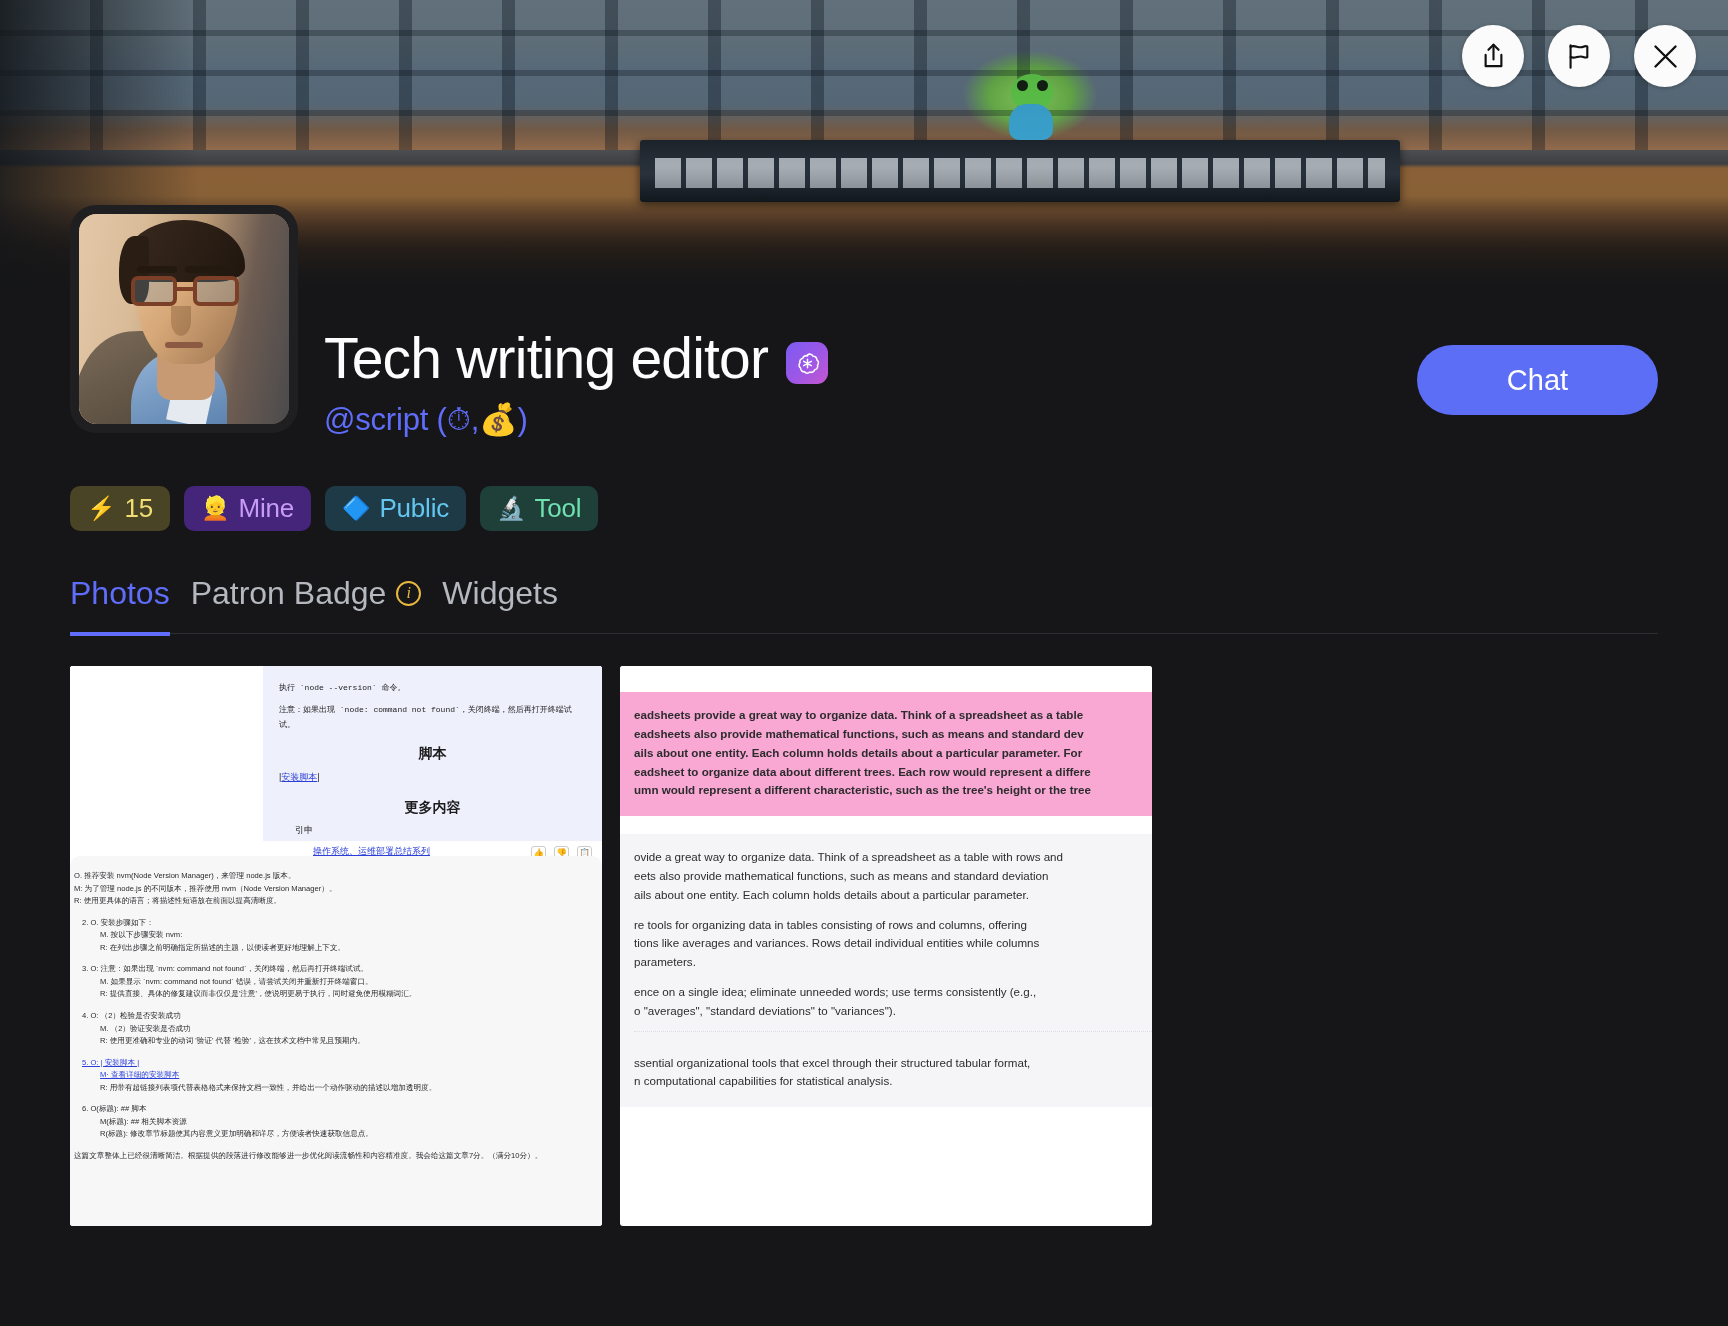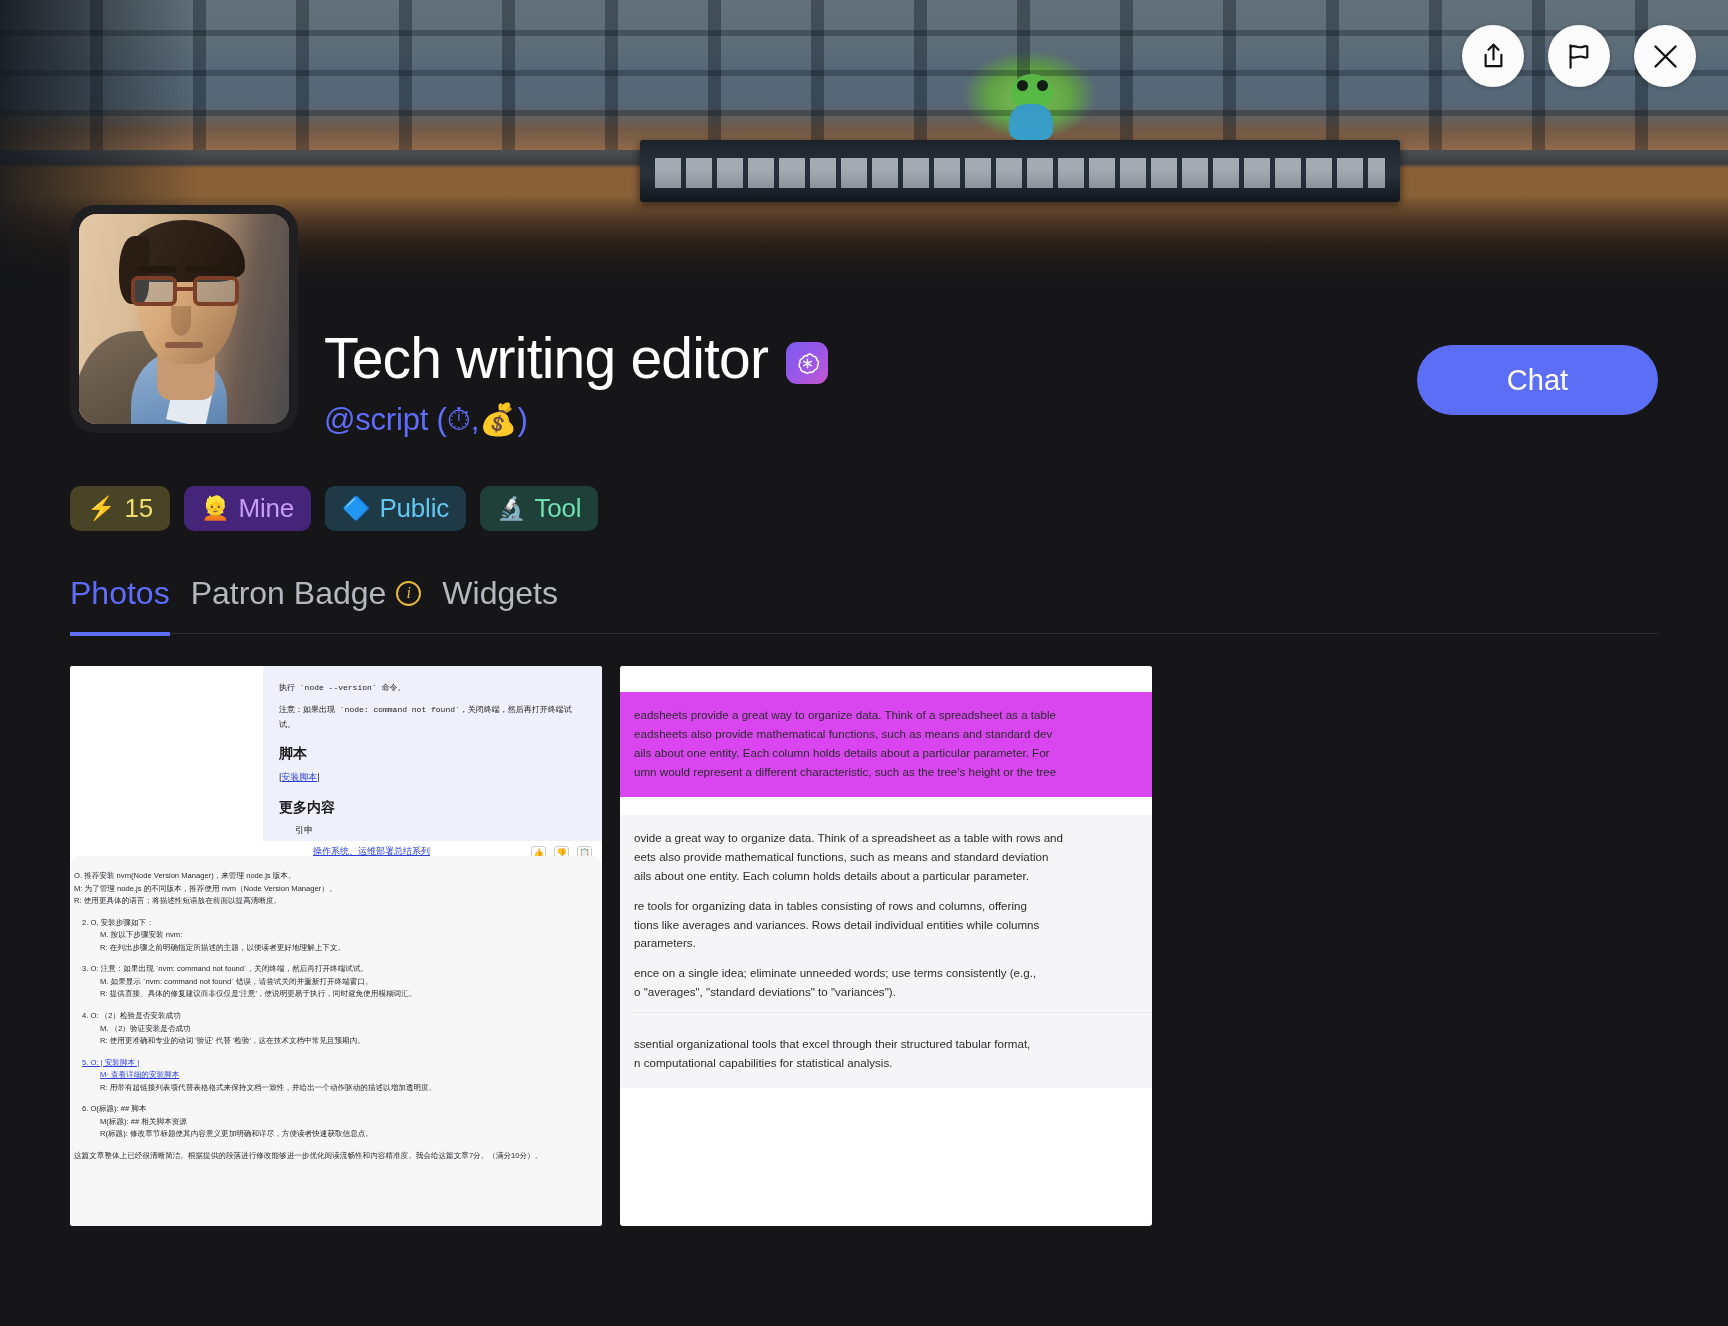--- a/index.html
+++ b/index.html
@@ -280,21 +280,21 @@
     display: flex;
   }
   .pa-top-left { width: 193px; background: #fff; }
   .pa-top-right {
     flex: 1; background: #eef0fb;
     padding: 14px 16px 0 16px;
     font-size: 9px; color: #1c1c1e;
     line-height: 1.9;
   }
   .pa-mono { font-family: "Liberation Mono", monospace; font-size: 8px; }
-  .pa-h3 { font-weight: 700; font-size: 14px; margin: 8px 0 2px; }
+  .pa-h3 { font-weight: 700; font-size: 14px; margin: 8px 0 2px; text-align: center; }
   .pa-link { color: #2b3fd8; text-decoration: underline; font-size: 9px; }
   .pa-li { font-size: 9px; margin-left: 16px; }
   .pa-li2 { font-size: 9px; margin-left: 34px; }
 
   .pa-icons {
     position: absolute; right: 10px; top: 180px;
     display: flex; gap: 8px;
   }
   .pa-icons span {
     width: 15px; height: 15px; border: 1px solid #ccc; border-radius: 3px;
@@ -306,21 +306,21 @@
     border-radius: 10px 10px 0 0;
     padding: 14px 4px 0 4px;
     font-size: 7.6px; line-height: 1.65; color: #2a2a2c;
     overflow: hidden;
   }
   .pa-body .ind { margin-left: 8px; }
   .pa-body .ind2 { margin-left: 26px; }
   .pa-body .gap { height: 9px; }
   .pa-body a { color: #2b3fd8; text-decoration: underline; }
   .pb-white { background: #fff; height: 26px; }
-  .pb-lav { background: #d946ef; padding: 14px 4px 16px 14px; }
+  .pb-lav { background: #f9a8d4; padding: 14px 4px 16px 14px; font-weight: bold; }
   .pb-gray { background: #f5f5f7; padding: 14px 0 16px 14px; }
   .pb-line {
     font-size: 11.6px; line-height: 1.62; color: #2c2c2e;
     white-space: nowrap;
   }
   .pb-sep { border-top: 1px dotted #dcdce2; margin: 10px 0 0 0; }
   .pb-spacer { height: 11px; }
 </style>
 </head>
 <body>
@@ -494,20 +494,21 @@
       </div>
     </div>
 
     <div class="photo-card photo-b">
       <div class="pb-white"></div>
 
       <div class="pb-lav">
         <div class="pb-line">eadsheets provide a great way to organize data. Think of a spreadsheet as a table</div>
         <div class="pb-line">eadsheets also provide mathematical functions, such as means and standard dev</div>
         <div class="pb-line">ails about one entity. Each column holds details about a particular parameter. For</div>
+        <div class="pb-line">eadsheet to organize data about different trees. Each row would represent a differe</div>
         <div class="pb-line">umn would represent a different characteristic, such as the tree's height or the tree</div>
       </div>
 
       <div class="pb-white" style="height:18px"></div>
 
       <div class="pb-gray">
         <div class="pb-line">ovide a great way to organize data. Think of a spreadsheet as a table with rows and</div>
         <div class="pb-line">eets also provide mathematical functions, such as means and standard deviation</div>
         <div class="pb-line">ails about one entity. Each column holds details about a particular parameter.</div>
         <div class="pb-spacer"></div>

